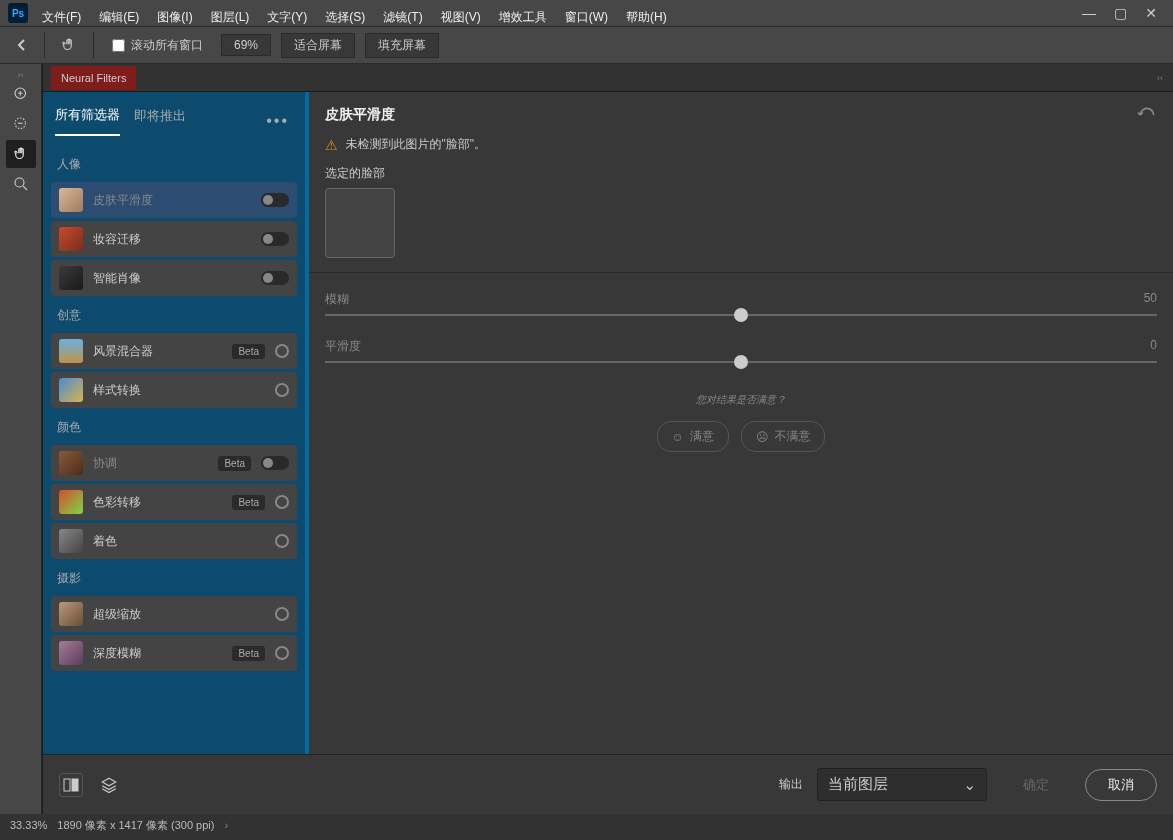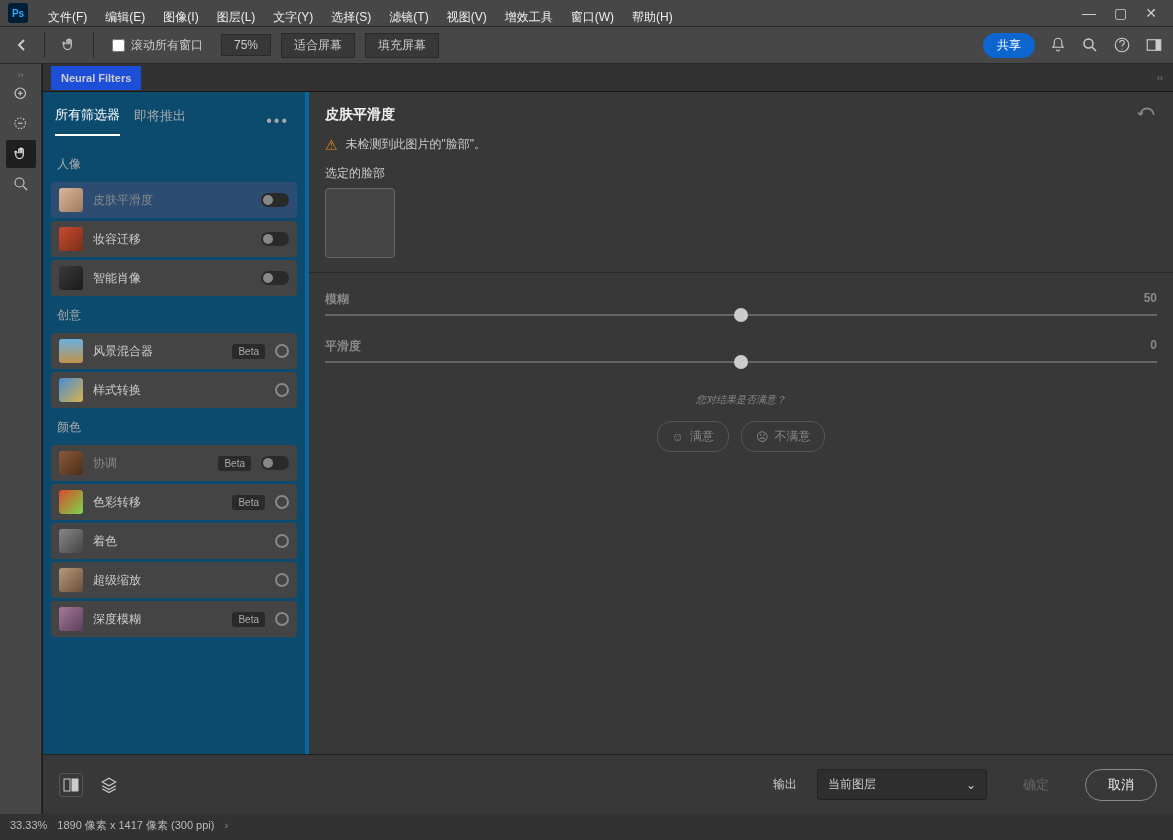--- a/index.html
+++ b/index.html
@@ -1,21 +1,21 @@
 <!DOCTYPE html>
 <html><head>
 <meta charset="utf-8">
 <style>
 * { margin: 0; padding: 0; box-sizing: border-box; font-family: "Segoe UI", "Microsoft YaHei", sans-serif; }
 body { background: #323232; color: #ccc; font-size: 12px; width: 1173px; height: 840px; overflow: hidden; }
 
 
 .menubar { background: #474747; height: 26px; display: flex; align-items: center; padding: 0 8px; justify-content: space-between; }
 .menubar-left { display: flex; align-items: center; gap: 2px; }
-.ps-logo { width: 20px; height: 20px; background: #001e36; border-radius: 3px; display: flex; align-items: center; justify-content: center; color: #31a8ff; font-weight: bold; font-size: 10px; margin-right: 10px; }
+.ps-logo { width: 20px; height: 20px; background: #001e36; border-radius: 3px; display: flex; align-items: center; justify-content: center; color: #31a8ff; font-weight: bold; font-size: 10px; margin-right: 4px; }
 .menu-item { padding: 4px 8px; cursor: pointer; color: #eee; margin-top: 8px; }
 .win-controls { display: flex; gap: 18px; color: #ccc; padding-right: 8px; }
 .win-btn { cursor: pointer; font-size: 14px; }
 
 
 .optbar { background: #474747; height: 38px; display: flex; align-items: center; padding: 0 10px; border-top: 1px solid #2a2a2a; border-bottom: 1px solid #2a2a2a; justify-content: space-between; }
 .optbar-left { display: flex; align-items: center; gap: 10px; }
 .back-btn { width: 24px; height: 24px; display: flex; align-items: center; justify-content: center; cursor: pointer; }
 .opt-icon { width: 28px; height: 24px; display: flex; align-items: center; justify-content: center; }
 .opt-check { display: flex; align-items: center; gap: 6px; padding: 0 8px; }
@@ -41,21 +41,21 @@
 .doctab { padding: 5px 12px; background: #282828; display: flex; align-items: center; gap: 8px; color: #ccc; font-size: 11px; }
 .doctab-close { color: #888; cursor: pointer; font-size: 13px; }
 .canvas-wrap { flex: 1; display: flex; align-items: flex-start; justify-content: flex-start; padding: 0px 0px 0px 0px; background: #282828; position: relative; overflow: hidden; }
 .canvas { width: 425px; height: 600px; background: white; margin-top: -2px; margin-left: 0px; }
 .scrollbar-v { position: absolute; right: 0; top: 0; width: 16px; height: 100%; background: #3a3a3a; display: flex; align-items: center; justify-content: center; }
 .scrollbar-thumb-v { width: 10px; height: 220px; background: #6a6a6a; border-radius: 5px; }
 
 
 .rpanel { flex: 1; display: flex; flex-direction: column; background: #383838; border-left: 1px solid #1a1a1a; }
 .rpanel-tab { height: 28px; background: #323232; display: flex; align-items: center; border-bottom: 1px solid #1a1a1a; padding-left: 8px; justify-content: space-between; padding-right: 10px }
-.rpanel-tab span.tab-active { background: #1d4ed8; padding: 6px 10px; color: #ccc; font-size: 11px; font-weight: bold; }
+.rpanel-tab span.tab-active { background: #7f1d1d; padding: 6px 10px; color: #ccc; font-size: 11px; }
 .rpanel-expand { font-size: 9px; color: #888; }
 .rpanel-body { flex: 1; display: flex; }
 
 
 .filter-col { width: 266px; background: #0c4a6e; border-right: 4px solid #0369a1; display: flex; flex-direction: column; }
 .filter-tabs { display: flex; align-items: center; padding: 14px 12px 0 12px; gap: 14px; }
 .ftab { padding-bottom: 10px; color: #aaa; cursor: pointer; font-size: 13px; }
 .ftab.active { color: #fff; border-bottom: 2px solid #fff; }
 .ftab-more { margin-left: auto; color: #aaa; cursor: pointer; font-size: 16px; letter-spacing: 2px; padding-right: 4px; }
 .filter-scroll { flex: 1; overflow-y: auto; padding: 12px 6px 12px 6px; }
@@ -77,34 +77,34 @@
 .settings-col { flex: 1; background: #383838; display: flex; flex-direction: column; }
 .set-head { padding: 14px 16px 8px 16px; display: flex; align-items: center; justify-content: space-between; }
 .set-title { font-size: 14px; font-weight: bold; color: #eee; }
 .set-reset { color: #888; cursor: pointer; }
 .set-warn { display: flex; align-items: center; gap: 8px; padding: 4px 16px 12px 16px; color: #ccc; font-size: 12px; }
 .warn-icon { color: #ed8b1c; font-size: 14px; }
 .face-section { padding: 0 0 14px 16px; border-bottom: 1px solid #2a2a2a; }
 .face-label { color: #ccc; font-size: 12px; margin-bottom: 6px; }
 .face-box { width: 70px; height: 70px; border: 1px solid #666; border-radius: 4px; background: #444; }
 .sliders { padding: 18px 16px; }
-.slider-row { margin-bottom: 22px; font-weight: bold; }
+.slider-row { margin-bottom: 22px; }
 .slider-head { display: flex; justify-content: space-between; color: #888; font-size: 12px; margin-bottom: 6px; }
 .slider-track { height: 2px; background: #666; position: relative; }
 .slider-thumb { width: 14px; height: 14px; background: #ccc; border-radius: 50%; position: absolute; top: -6px; left: 50%; transform: translateX(-50%); }
 .feedback { text-align: center; margin-top: 30px; }
 .feedback-q { font-style: italic; color: #888; margin-bottom: 14px; font-size: 10px; }
 .fb-btns { display: flex; justify-content: center; gap: 12px; }
 .fb-btn { border: 1px solid #555; padding: 6px 14px; border-radius: 14px; color: #888; cursor: pointer; display: flex; align-items: center; gap: 6px; font-size: 12px; }
 
 
 .output-bar { height: 60px; border-top: 1px solid #222; display: flex; align-items: center; padding: 0 16px; gap: 14px; background: #383838; }
 .out-icon { width: 24px; height: 24px; display: flex; align-items: center; justify-content: center; border: 1px solid #555; border-radius: 3px; cursor: pointer; color: #ccc; }
 .out-label { margin-left: auto; color: #ccc; font-size: 12px; }
-.out-select { width: 170px; background: #2e2e2e; border: 1px solid #222; border-radius: 3px; padding: 6px 10px; color: #ccc; display: flex; justify-content: space-between; align-items: center; cursor: pointer; font-size: 12px; margin-left: 6px; }
+.out-select { width: 170px; background: #2e2e2e; border: 1px solid #222; border-radius: 3px; padding: 6px 10px; color: #ccc; display: flex; justify-content: space-between; align-items: center; cursor: pointer; font-size: 15px; }
 .out-ok { padding: 6px 22px; color: #666; cursor: default; font-size: 13px; }
 .out-cancel { padding: 6px 22px; border: 1px solid #888; border-radius: 16px; color: #eee; cursor: pointer; font-size: 13px; }
 
 
 .status { height: 22px; background: #323232; display: flex; align-items: center; padding: 0 10px; gap: 10px; font-size: 11px; color: #bbb; }
 
 svg { display: block; }
 </style>
 </head>
 <body>
@@ -142,41 +142,23 @@
     <div class="opt-icon">
       <svg width="18" height="18" viewBox="0 0 24 24">
           <path d="M9 11V6a1 1 0 012 0v5M11 11V5a1 1 0 012 0v6M13 11V6a1 1 0 012 0v5M15 11v2a5 5 0 01-5 5 5 5 0 01-5-5v-1l-1-2a1 1 0 012-1l1 2" stroke="#ccc" stroke-width="1.5" fill="none"></path>
         </svg>
     </div>
     <div style="border-left:1px solid #2a2a2a;height:26px"></div>
     <label class="opt-check">
       <input type="checkbox" style="">
       <span>滚动所有窗口</span>
     </label>
-    <div class="zoom-box">75%</div>
+    <div class="zoom-box">69%</div>
     <div class="opt-btn">适合屏幕</div>
     <div class="opt-btn">填充屏幕</div>
-  </div>
-  <div class="optbar-right">
-    <div class="share-btn">共享</div>
-    <svg class="icon-btn" viewBox="0 0 24 24">
-        <path d="M12 3a5 5 0 015 5v4l2 3H5l2-3V8a5 5 0 015-5zM10 18a2 2 0 004 0" stroke="#ccc" stroke-width="1.5" fill="none"></path>
-      </svg>
-    <svg class="icon-btn" viewBox="0 0 24 24">
-        <circle cx="10" cy="10" r="6" stroke="#ccc" stroke-width="2" fill="none"></circle>
-        <path d="M15 15l5 5" stroke="#ccc" stroke-width="2"></path>
-      </svg>
-    <svg class="icon-btn" viewBox="0 0 24 24">
-        <circle cx="12" cy="12" r="9" stroke="#ccc" stroke-width="1.5" fill="none"></circle>
-        <path d="M9 9a3 3 0 115 2c-1 1-2 1-2 3M12 17v1" stroke="#ccc" stroke-width="1.5" fill="none"></path>
-      </svg>
-    <svg class="icon-btn" viewBox="0 0 24 24">
-        <rect x="3" y="5" width="18" height="14" stroke="#ccc" stroke-width="1.5" fill="none"></rect>
-        <rect x="14" y="5" width="7" height="14" fill="#ccc"></rect>
-      </svg>
   </div>
 </div>
 
 <div class="main">
 
   <div class="ltoolbar">
     <div class="ltool-expand">››</div>
     <div class="ltool">
       <svg width="18" height="18" viewBox="0 0 24 24">
           <circle cx="11" cy="11" r="7" stroke="#ccc" stroke-width="1.5" fill="none"></circle>
@@ -259,20 +241,21 @@
             <div class="flabel">色彩转移</div>
             <div class="fbadge">Beta</div>
             <div class="fradio"></div>
           </div>
           <div class="fitem">
             <div class="fthumb" style="background:linear-gradient(135deg,#888,#444)"></div>
             <div class="flabel">着色</div>
             <div class="fradio"></div>
           </div>
 
+          <div class="fcat">摄影</div>
           <div class="fitem">
             <div class="fthumb" style="background:linear-gradient(135deg,#b89a7a,#6a4e3a)"></div>
             <div class="flabel">超级缩放</div>
             <div class="fradio"></div>
           </div>
           <div class="fitem">
             <div class="fthumb" style="background:linear-gradient(135deg,#a87a9a,#5a3e5a)"></div>
             <div class="flabel">深度模糊</div>
             <div class="fbadge">Beta</div>
             <div class="fradio"></div>

